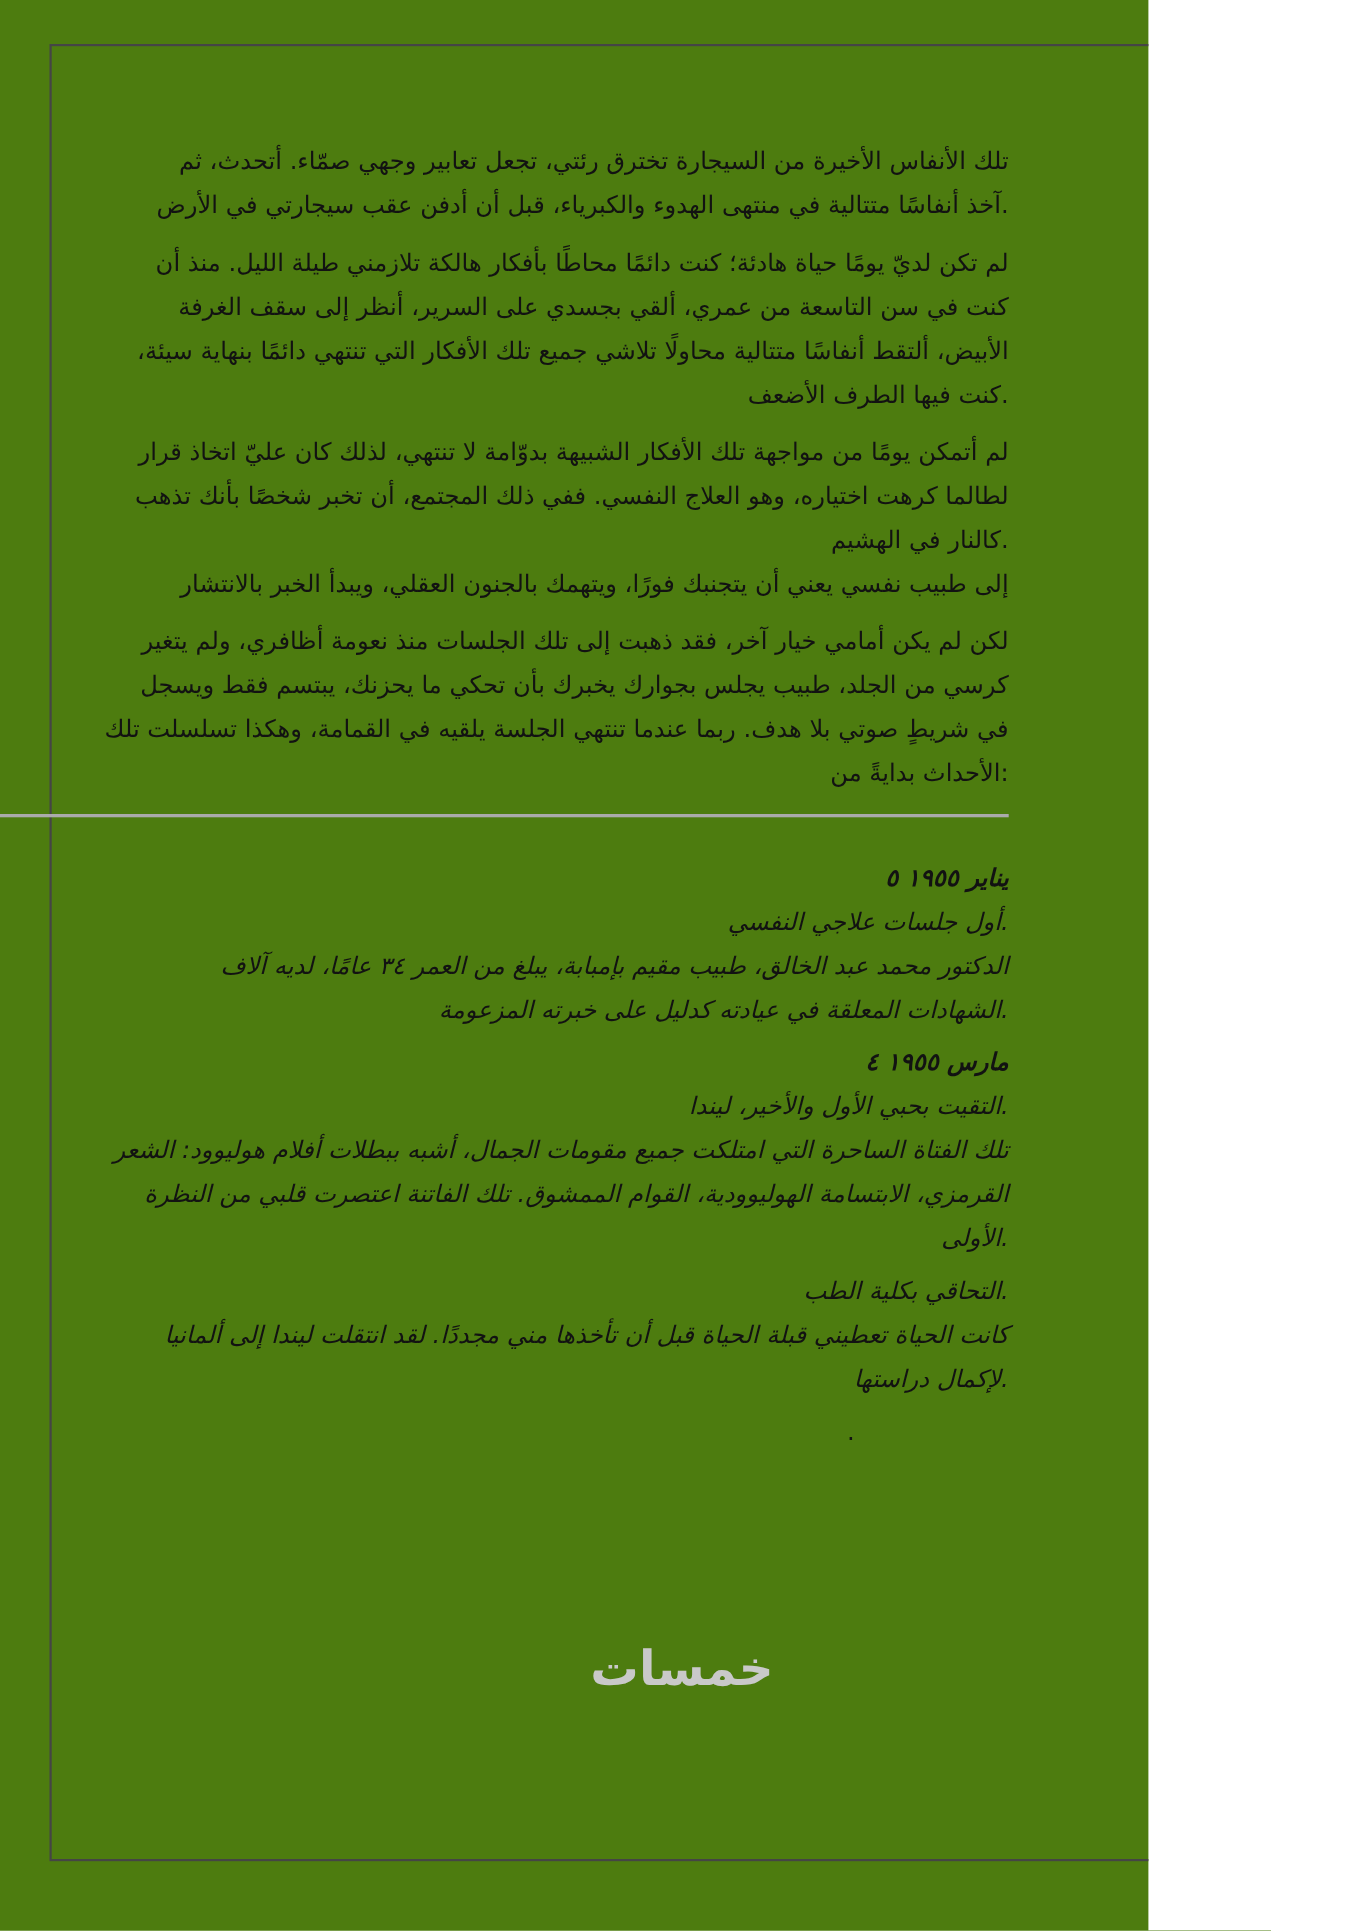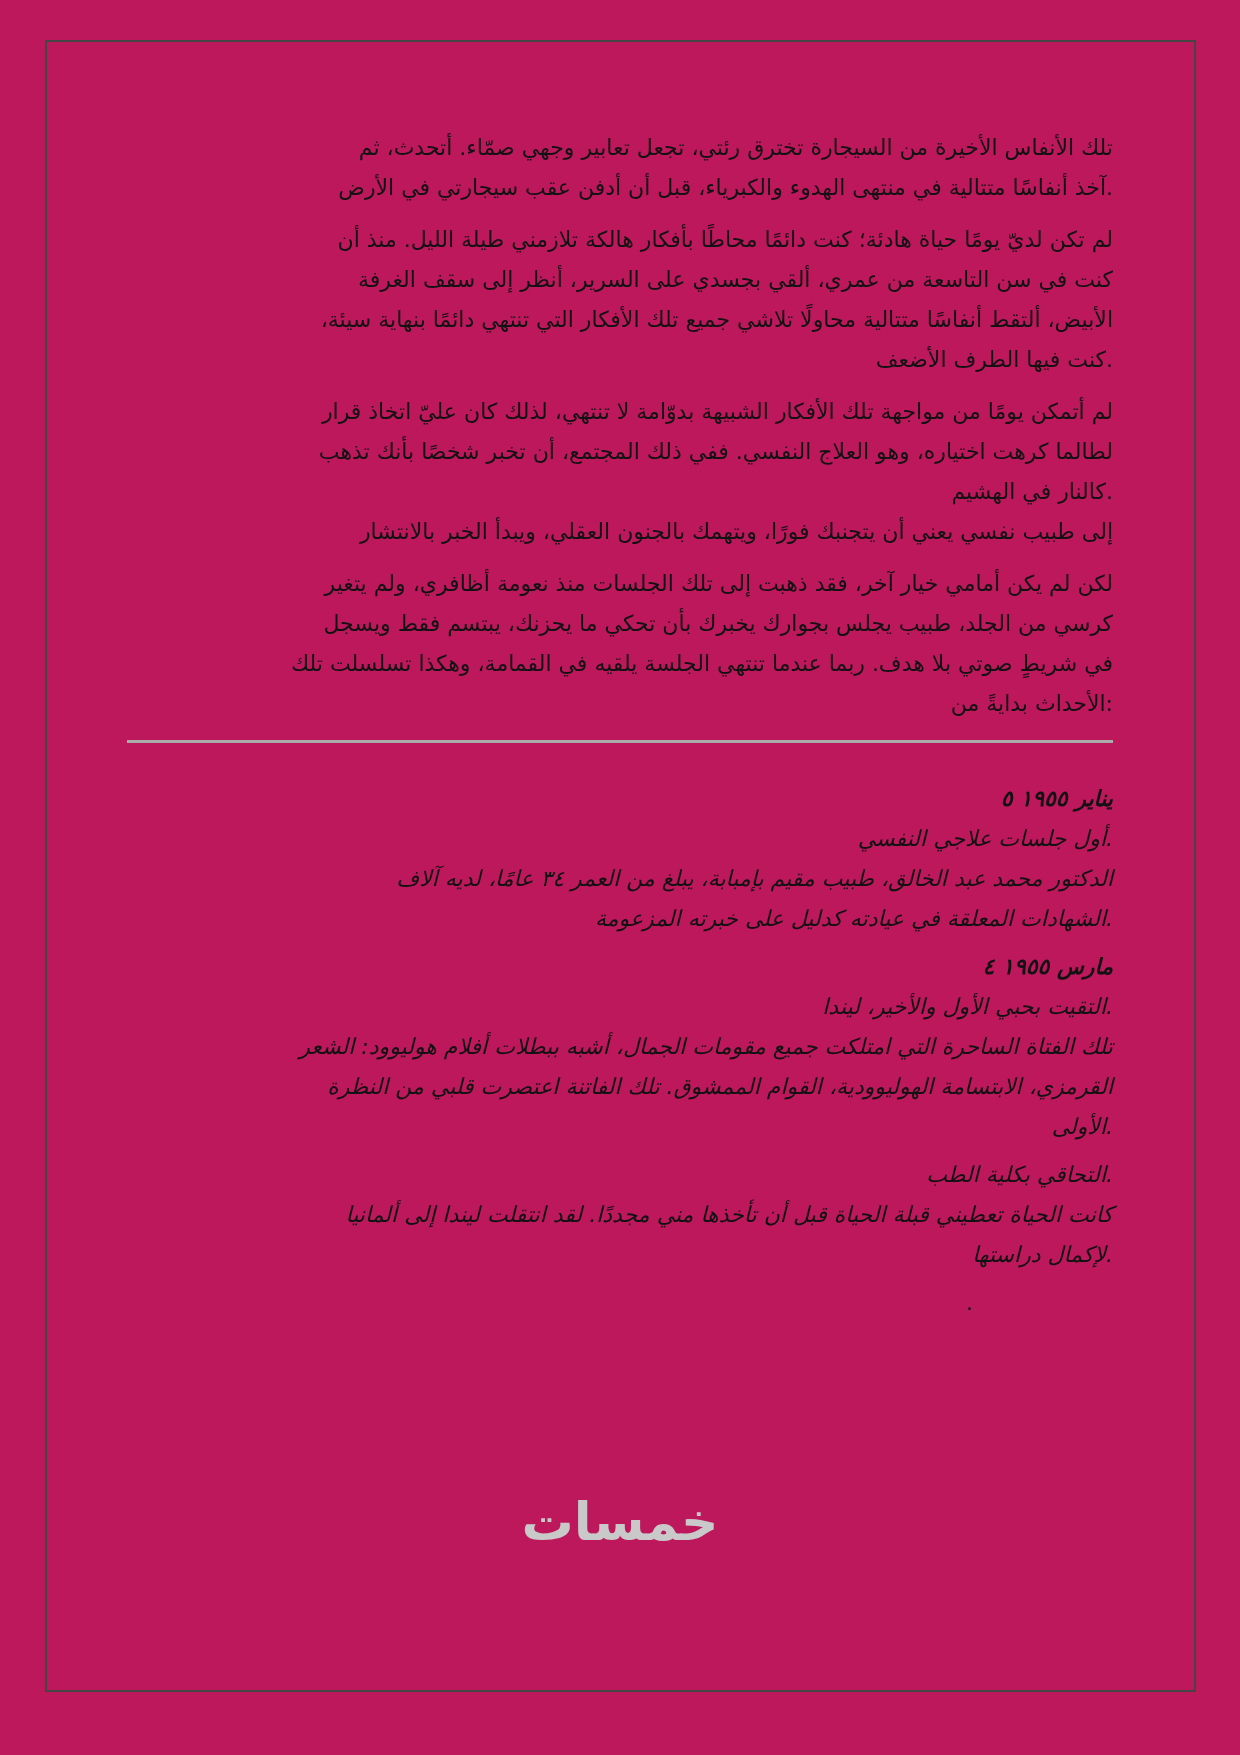--- a/index.html
+++ b/index.html
@@ -6,23 +6,23 @@
   html, body { margin: 0; padding: 0; }
   body {
     width: 1240px;
     height: 1755px;
     background: #ffffff;
     font-family: "DejaVu Sans", sans-serif;
     color: #121212;
   }
   .page {
     position: relative;
-    width: 1240px;
+    width: 1044px;
     height: 1755px;
-    background: #be185d;
+    background: #4d7c0f;
     overflow: hidden;
   }
   .page-border {
     position: absolute;
     left: 45px;
     top: 40px;
     width: 1151px;
     height: 1652px;
     border: 2px solid #454545;
   }
@@ -47,21 +47,21 @@
   .entry-date { font-weight: bold; white-space: nowrap; }
   .closing-dot { padding-right: 140px; }
   .watermark {
     position: absolute;
     left: 0;
     top: 1492px;
     width: 1240px;
     text-align: center;
     direction: rtl;
     color: #c9c9c9;
-    font-size: 52px;
+    font-size: 44px;
     font-weight: bold;
     letter-spacing: 2px;
   }
 </style>
 </head>
 <body>
 
 <div class="page">
   <div class="page-border"></div>
 

